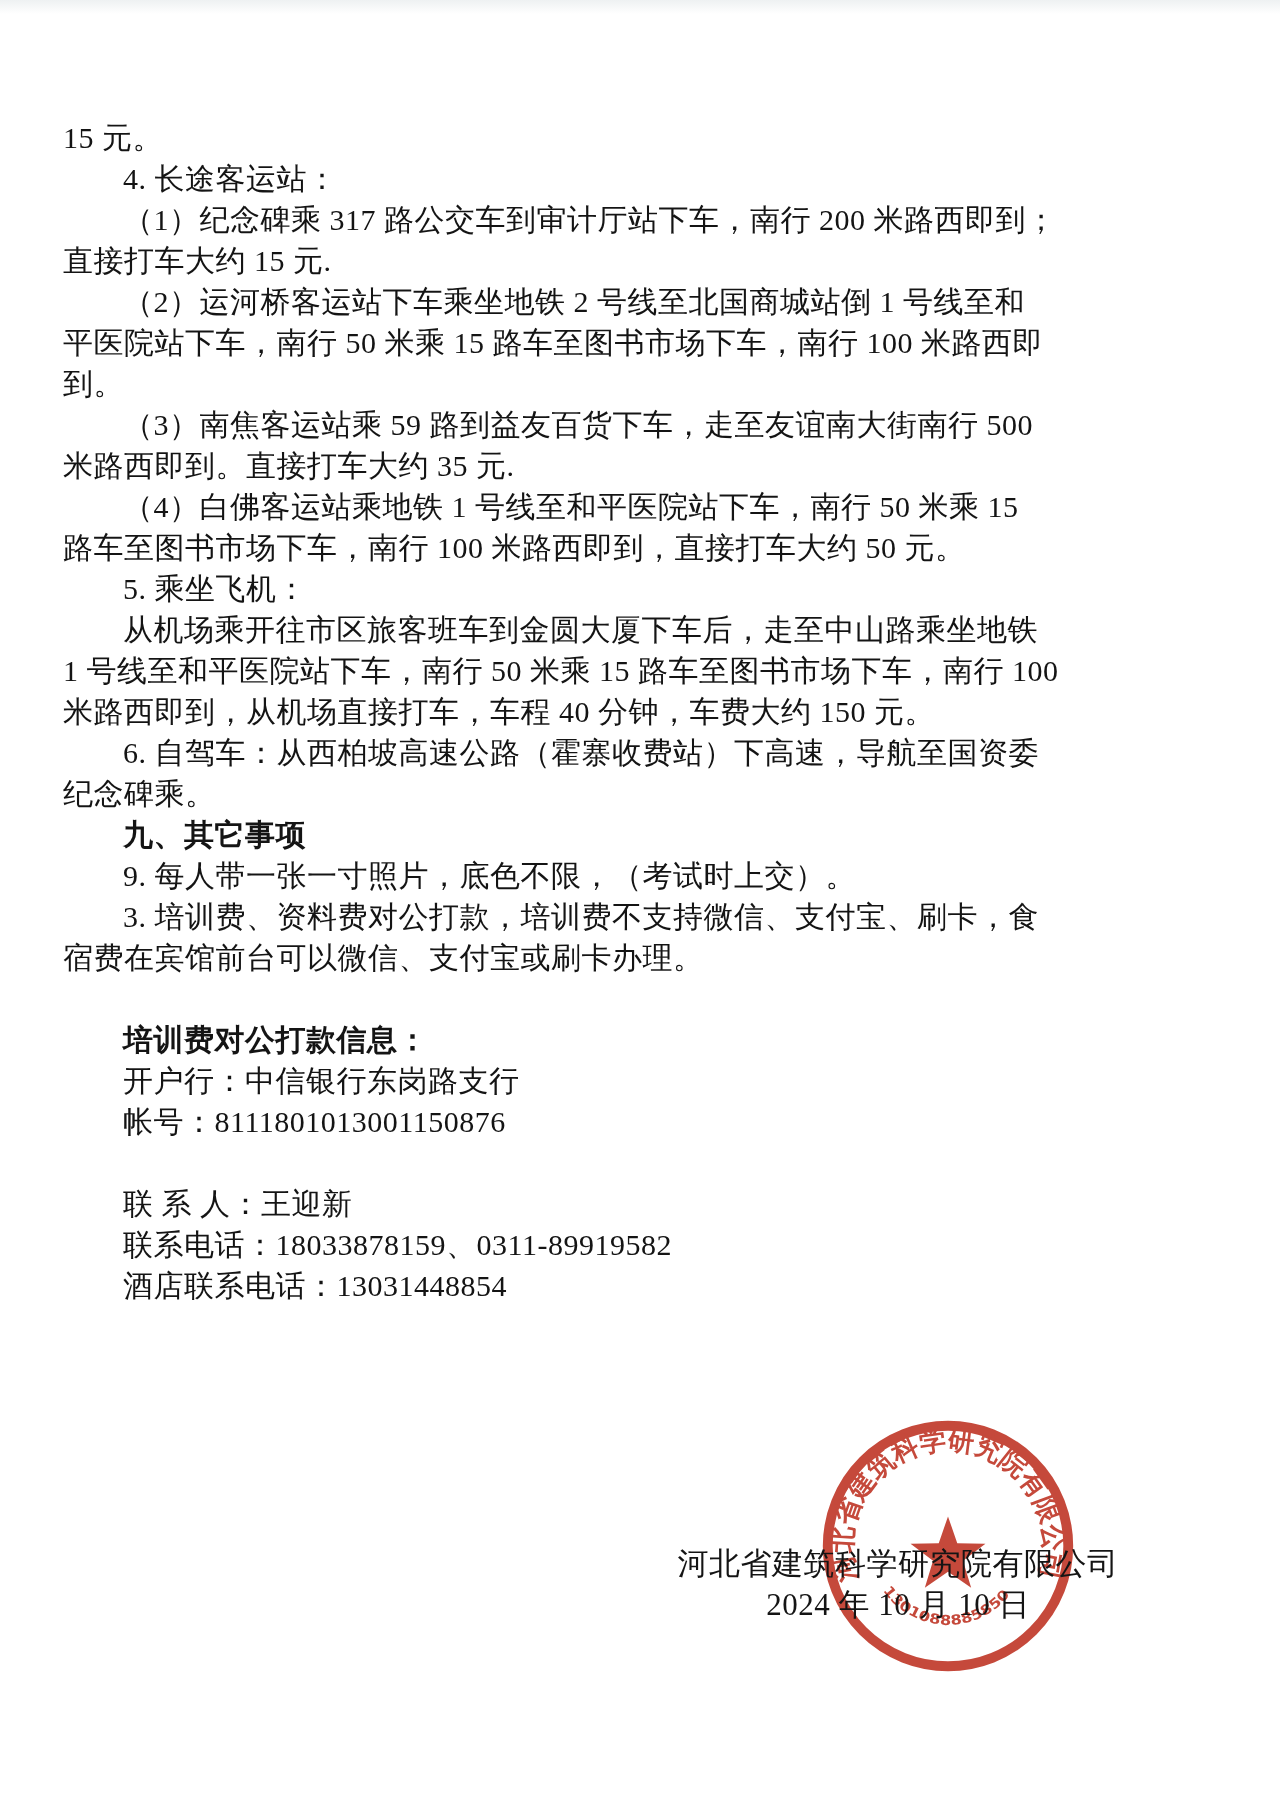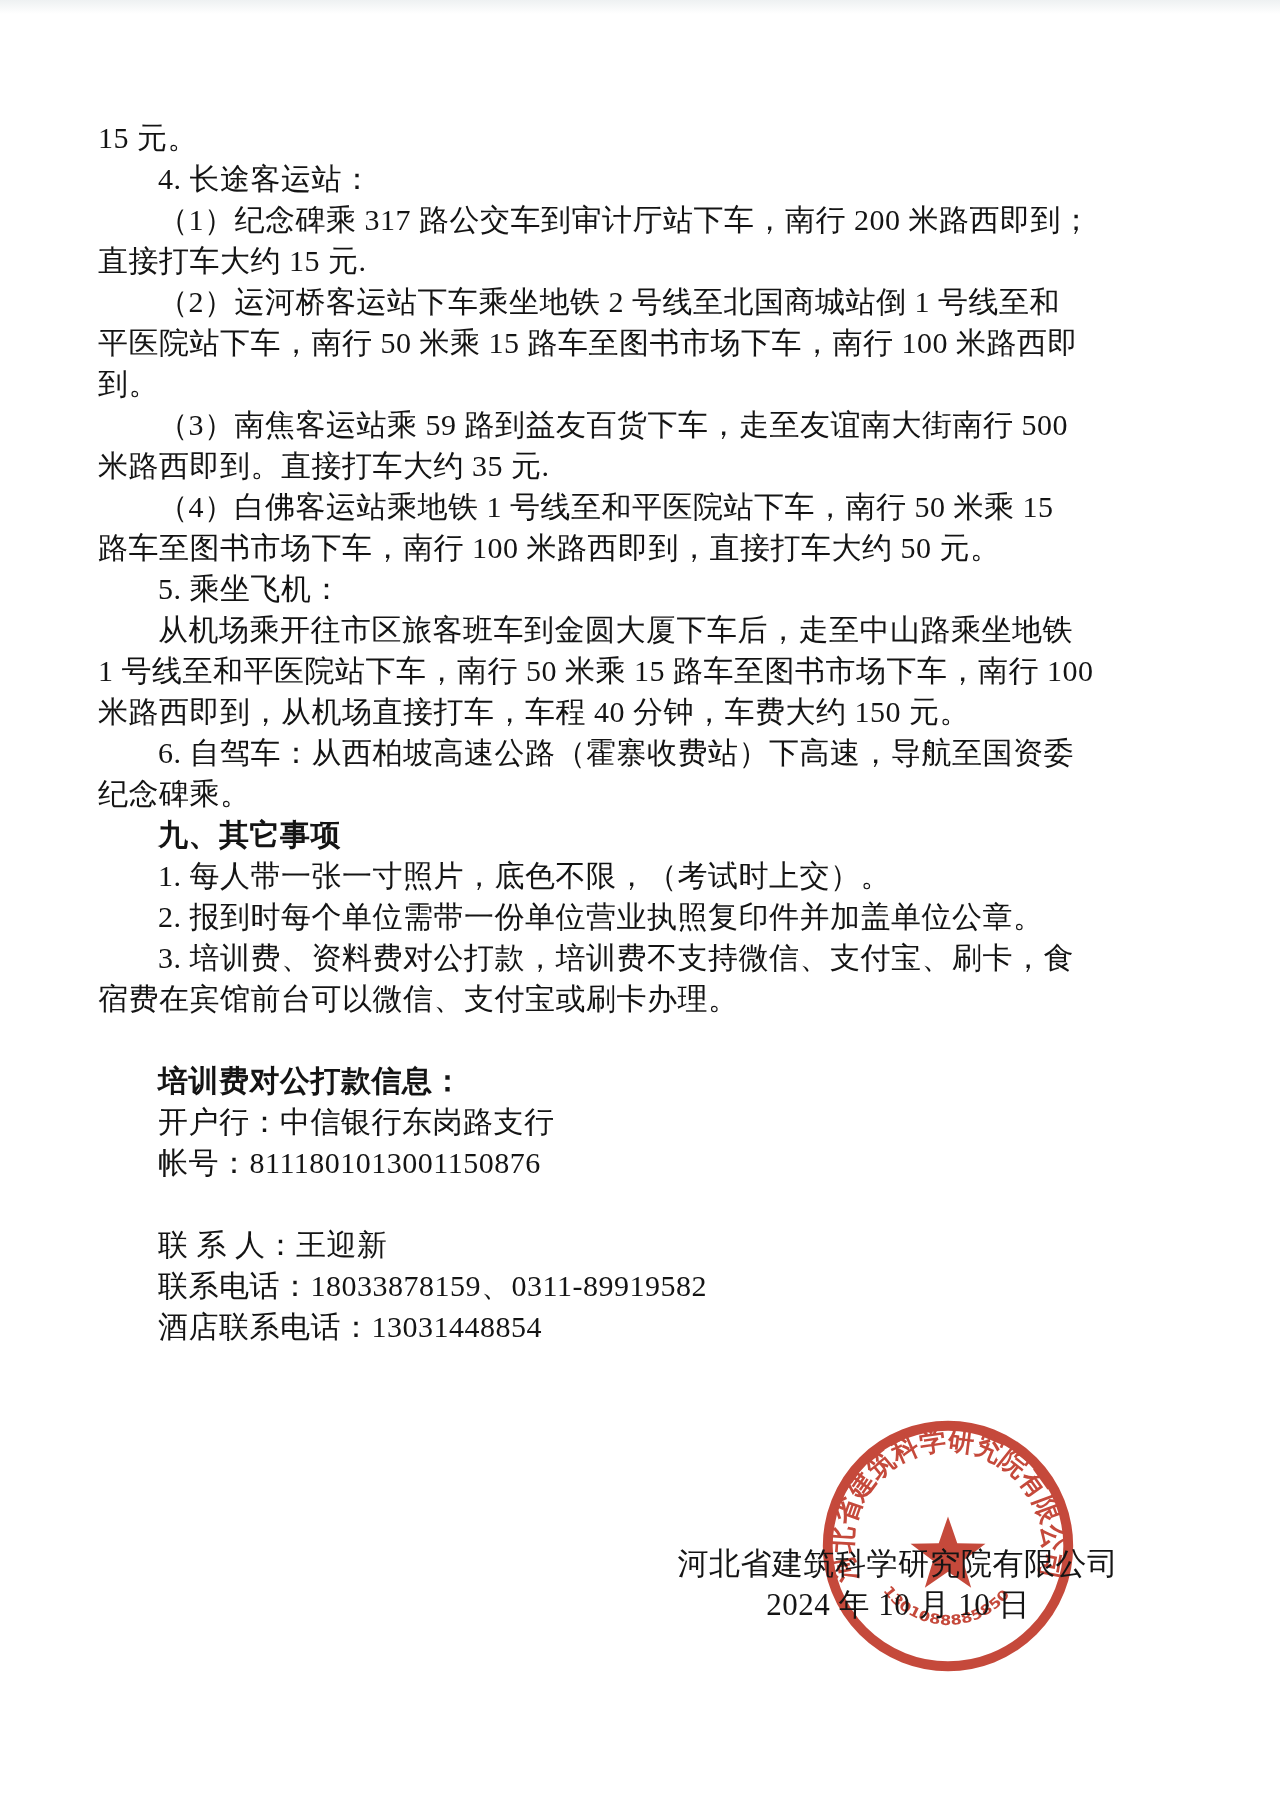--- a/index.html
+++ b/index.html
@@ -11,21 +11,21 @@
     position:relative;
     overflow:hidden;
   }
   .scan-edge-top{
     position:absolute;top:0;left:0;width:1280px;height:14px;
     background:linear-gradient(#eef1f2,#ffffff);
   }
   .doc{
     position:absolute;top:0;left:0;
     width:1252px;
-    padding:117px 118px 0 98px;
+    padding:117px 118px 0 63px;
     box-sizing:border-box;
     font-size:30px;
     line-height:41px;
     letter-spacing:0.5px;
   }
   .line{min-height:41px;white-space:nowrap;}
   .indent{text-indent:2em;}
   .bold{font-weight:700;}
   .sig{
     position:absolute;left:558px;width:680px;
@@ -56,22 +56,21 @@
   <div class="line">米路西即到。直接打车大约 35 元.</div>
   <div class="line indent">（4）白佛客运站乘地铁 1 号线至和平医院站下车，南行 50 米乘 15</div>
   <div class="line">路车至图书市场下车，南行 100 米路西即到，直接打车大约 50 元。</div>
   <div class="line indent">5. 乘坐飞机：</div>
   <div class="line indent">从机场乘开往市区旅客班车到金圆大厦下车后，走至中山路乘坐地铁</div>
   <div class="line">1 号线至和平医院站下车，南行 50 米乘 15 路车至图书市场下车，南行 100</div>
   <div class="line">米路西即到，从机场直接打车，车程 40 分钟，车费大约 150 元。</div>
   <div class="line indent">6. 自驾车：从西柏坡高速公路（霍寨收费站）下高速，导航至国资委</div>
   <div class="line">纪念碑乘。</div>
   <div class="line indent bold">九、其它事项</div>
-  <div class="line indent">1. 每人带一张一寸照片，底色不限，（考试时上交）。</div>
-  <div class="line indent">2. 报到时每个单位需带一份单位营业执照复印件并加盖单位公章。</div>
+  <div class="line indent">9. 每人带一张一寸照片，底色不限，（考试时上交）。</div>
   <div class="line indent">3. 培训费、资料费对公打款，培训费不支持微信、支付宝、刷卡，食</div>
   <div class="line">宿费在宾馆前台可以微信、支付宝或刷卡办理。</div>
   <div class="line"></div>
   <div class="line indent bold">培训费对公打款信息：</div>
   <div class="line indent">开户行：中信银行东岗路支行</div>
   <div class="line indent">帐号：8111801013001150876</div>
   <div class="line"></div>
   <div class="line indent">联 系 人：王迎新</div>
   <div class="line indent">联系电话：18033878159、0311-89919582</div>
   <div class="line indent">酒店联系电话：13031448854</div>

